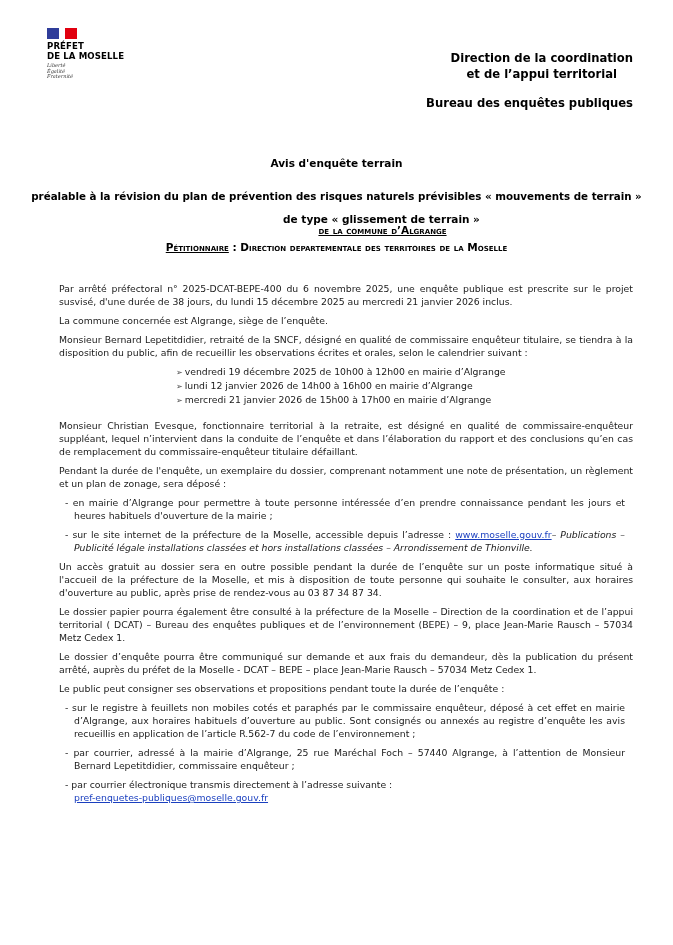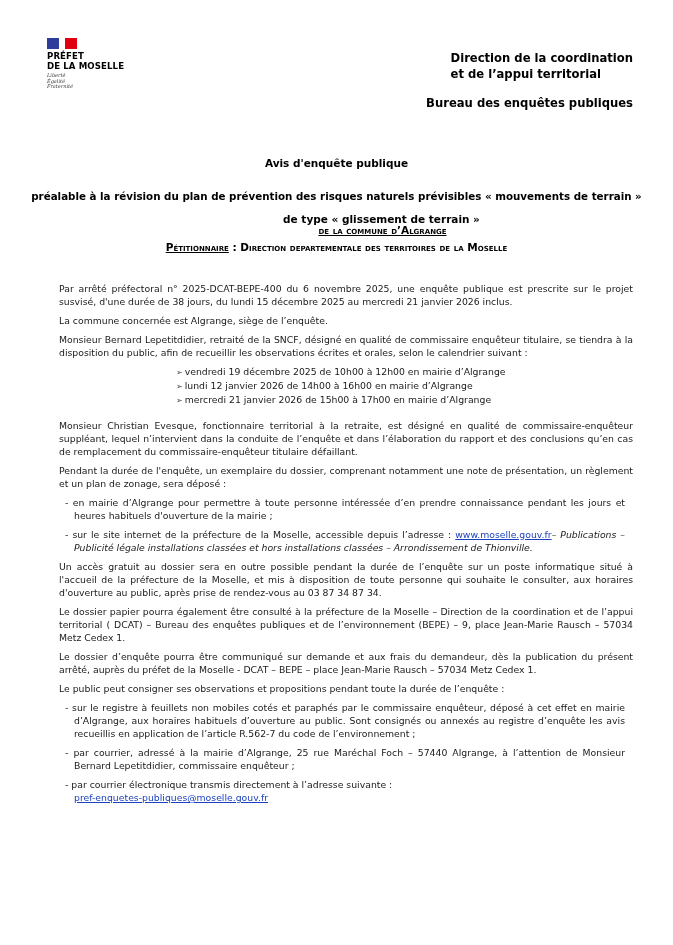--- a/index.html
+++ b/index.html
@@ -1,25 +1,25 @@
 <!DOCTYPE html>
 <html><head>
 <meta charset="utf-8">
 <style>
   html, body { margin:0; padding:0; background:#ffffff; }
   body { width:673px; height:945px; position:relative; overflow:hidden;
          font-family:"DejaVu Sans", sans-serif; color:#1a1a1a; }
-  .logo { position:absolute; left:47px; top:38px; }
+  .logo { position:absolute; left:47px; top:28px; }
   .flag { display:flex; width:30px; height:11px; margin-bottom:2px; }
   .flag .b { width:12px; background:#2f3d9a; }
   .flag .w { width:6px; background:#ffffff; }
   .flag .r { width:12px; background:#e1000f; }
   .logo-name { font-weight:bold; font-size:8.6px; line-height:10px; color:#000; letter-spacing:0.1px; }
   .motto { font-family:"DejaVu Serif", serif; font-style:italic; font-size:5px; line-height:5.6px; color:#333; margin-top:2px; }
-  .hdr-right { position:absolute; right:40px; text-align:left; font-weight:bold; font-size:11.6px; line-height:15.5px; color:#000; }
+  .hdr-right { position:absolute; right:40px; text-align:center; font-weight:bold; font-size:11.6px; line-height:15.5px; color:#000; }
   .hdr1 { top:51px; }
   .hdr2 { top:96px; }
   .title { position:absolute; left:0; width:673px; text-align:center; font-weight:bold; font-size:10.5px; color:#000; }
   .t1 { top:157px; }
   .t2 { top:190px; font-size:10.3px; }
   .t3 { top:213px;padding-left:45px; }
   .t4 { top:224px; text-decoration:underline; font-variant:small-caps;padding-left:46px; }
   .t5 { top:241px; font-variant:small-caps; }
   .t5 .u { text-decoration:underline; }
   .body { position:absolute; left:59px; width:574px; font-size:9.3px; line-height:13px; color:#1a1a1a; }
@@ -50,21 +50,21 @@
 </div>
 
 <div class="hdr-right hdr1">
   <div>Direction de la coordination</div>
   <div>et de l’appui territorial</div>
 </div>
 <div class="hdr-right hdr2">
   <div>Bureau des enquêtes publiques</div>
 </div>
 
-<div class="title t1">Avis d'enquête publique</div>
+<div class="title t1">Avis d'enquête terrain</div>
 <div class="title t2">préalable à la révision du plan de prévention des risques naturels prévisibles « mouvements de terrain »</div>
 <div class="title t3">de type « glissement de terrain »</div>
 <div class="title t4">de la commune d’Algrange</div>
 <div class="title t5">
   <span class="u">Pétitionnaire</span><span> : Direction departementale des territoires de la Moselle</span>
 </div>
 
 <div class="body" style="top:282px;">
   <p class="p">Par arrêté préfectoral n° 2025-DCAT-BEPE-400 du 6 novembre 2025, une enquête publique est prescrite sur le projet susvisé, d'une durée de 38 jours, du lundi 15 décembre 2025 au mercredi 21 janvier 2026 inclus.</p>
   <p class="p">La commune concernée est Algrange, siège de l’enquête.</p>

